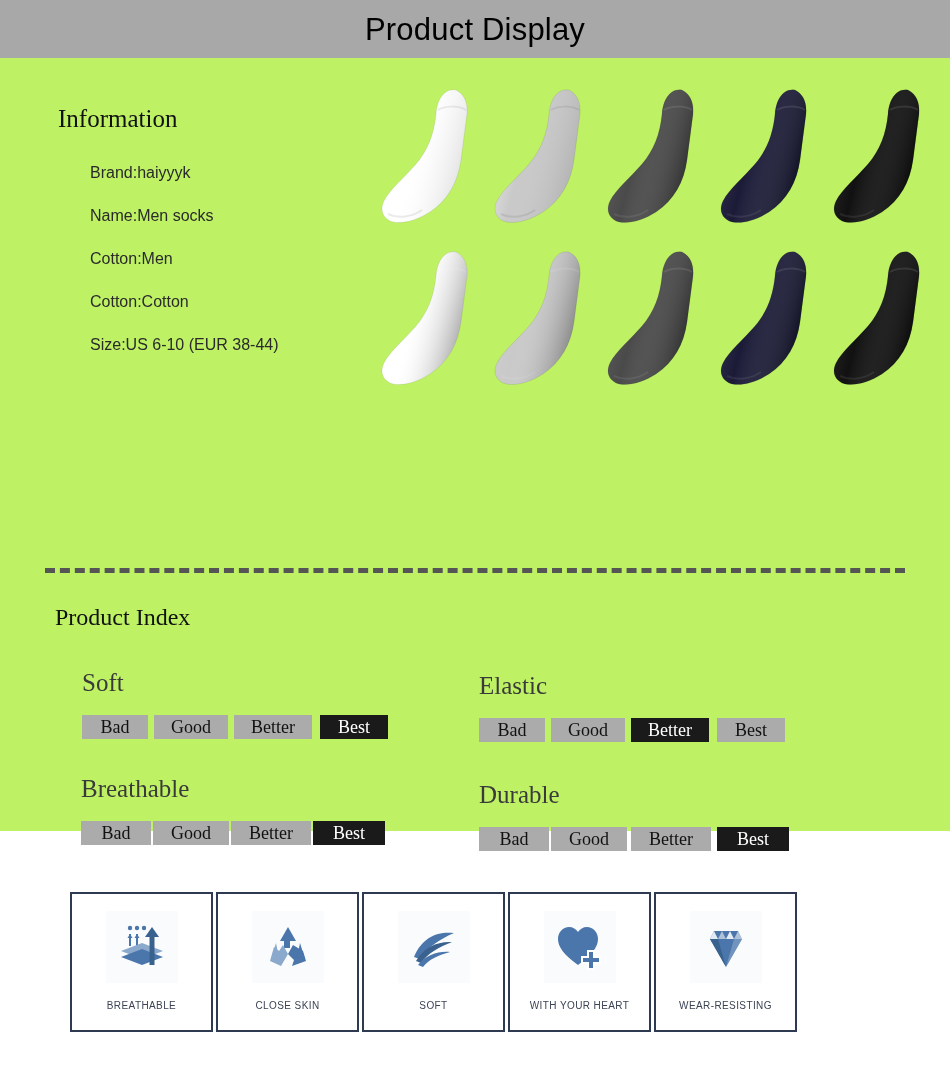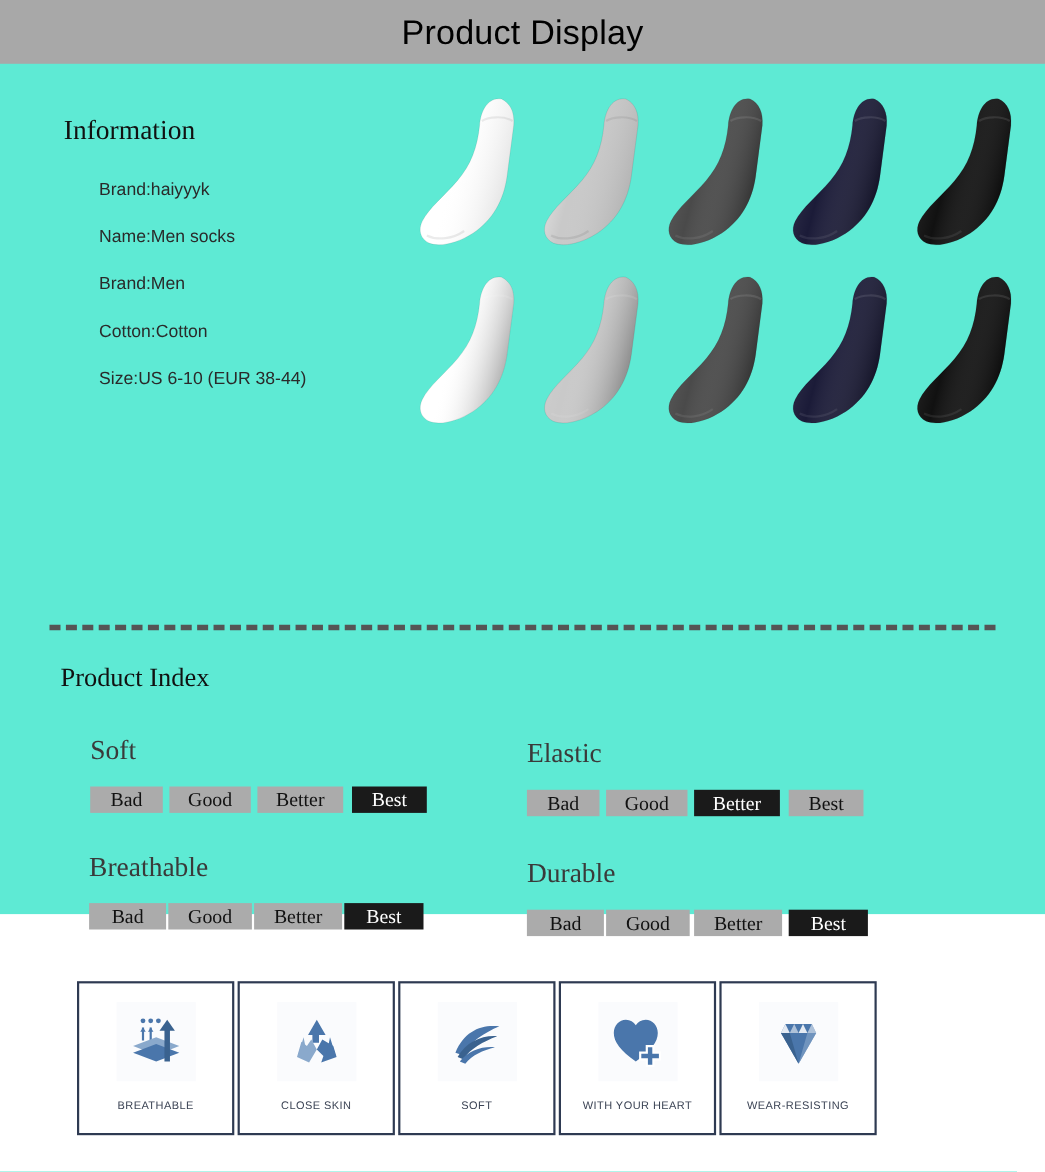--- a/index.html
+++ b/index.html
@@ -1,21 +1,21 @@
 <!DOCTYPE html>
 <html><head>
 <meta charset="utf-8">
 <style>
   html,body{margin:0;padding:0;}
   body{
     width:950px;height:1065px;background:#ffffff;
     font-family:"Liberation Serif", serif;
     overflow:hidden;position:relative;
   }
-  .page{position:relative;width:950px;height:831px;background:#5eead4;}
+  .page{position:relative;width:950px;height:831px;background:#bef264;}
 
   
   .header{
     position:absolute;left:0;top:0;width:950px;height:58px;
     background:#a8a8a8;
     display:flex;align-items:center;justify-content:center;
   }
   .header-title{
     font-family:"Liberation Sans", sans-serif;
     font-size:31px;color:#000;letter-spacing:.2px;
@@ -109,21 +109,21 @@
 
   <div class="header">
     <div class="header-title">Product Display</div>
   </div>
 
   <div class="info-block">
     <div class="info-title">Information</div>
     <ul class="info-list">
       <li class="info-item">Brand:haiyyyk</li>
       <li class="info-item">Name:Men socks</li>
-      <li class="info-item">Brand:Men</li>
+      <li class="info-item">Cotton:Men</li>
       <li class="info-item">Cotton:Cotton</li>
       <li class="info-item">Size:US 6-10 (EUR 38-44)</li>
     </ul>
   </div>
 
   <div class="socks-area">
     <div class="sock-row r1" id="row1">
         <div class="sock" style="left: 0px;">
   <svg viewBox="0 0 104 145" xmlns="http://www.w3.org/2000/svg">
     <defs>

